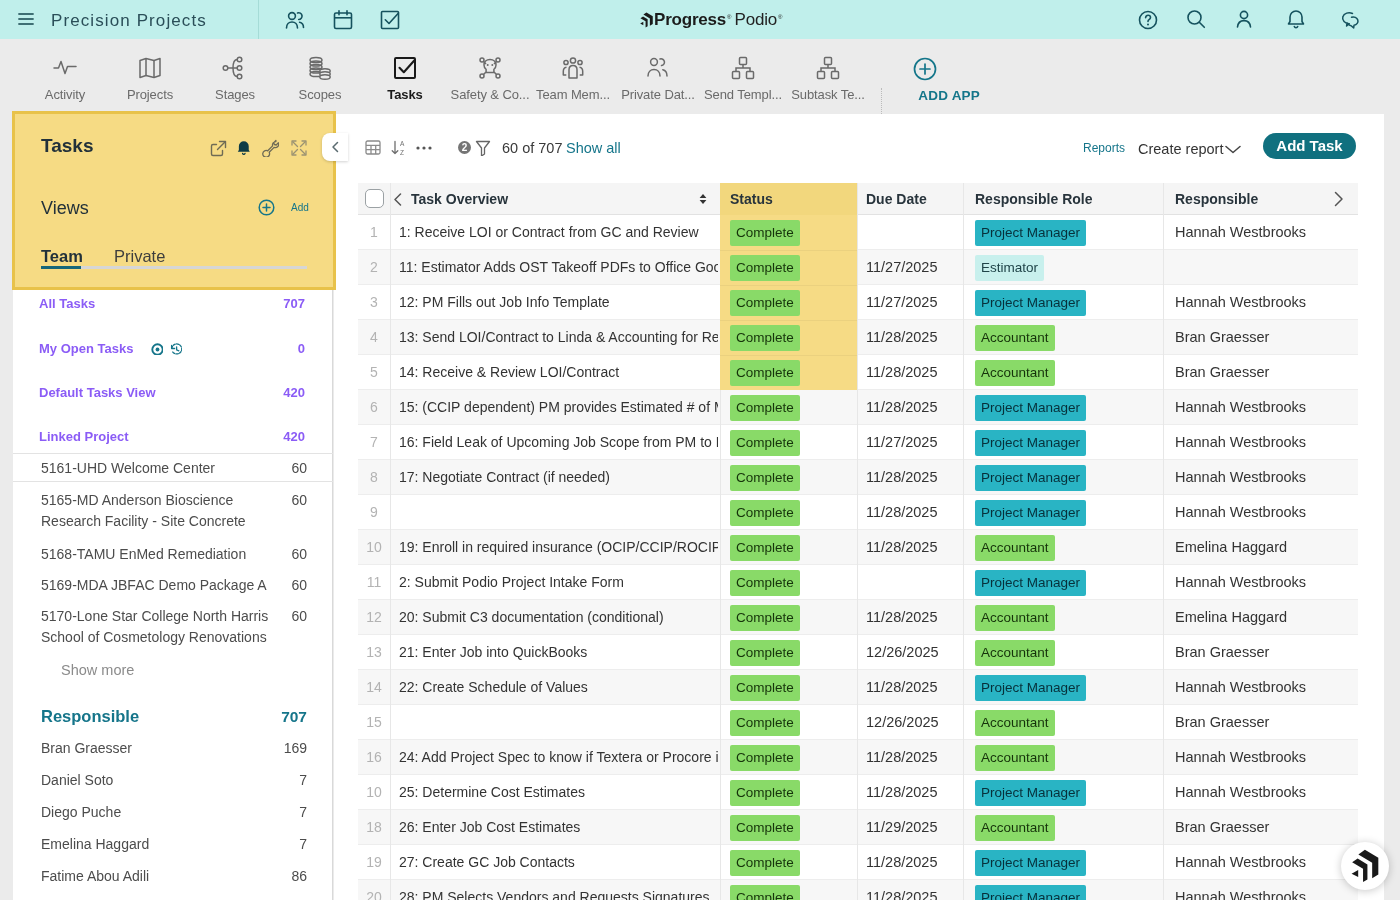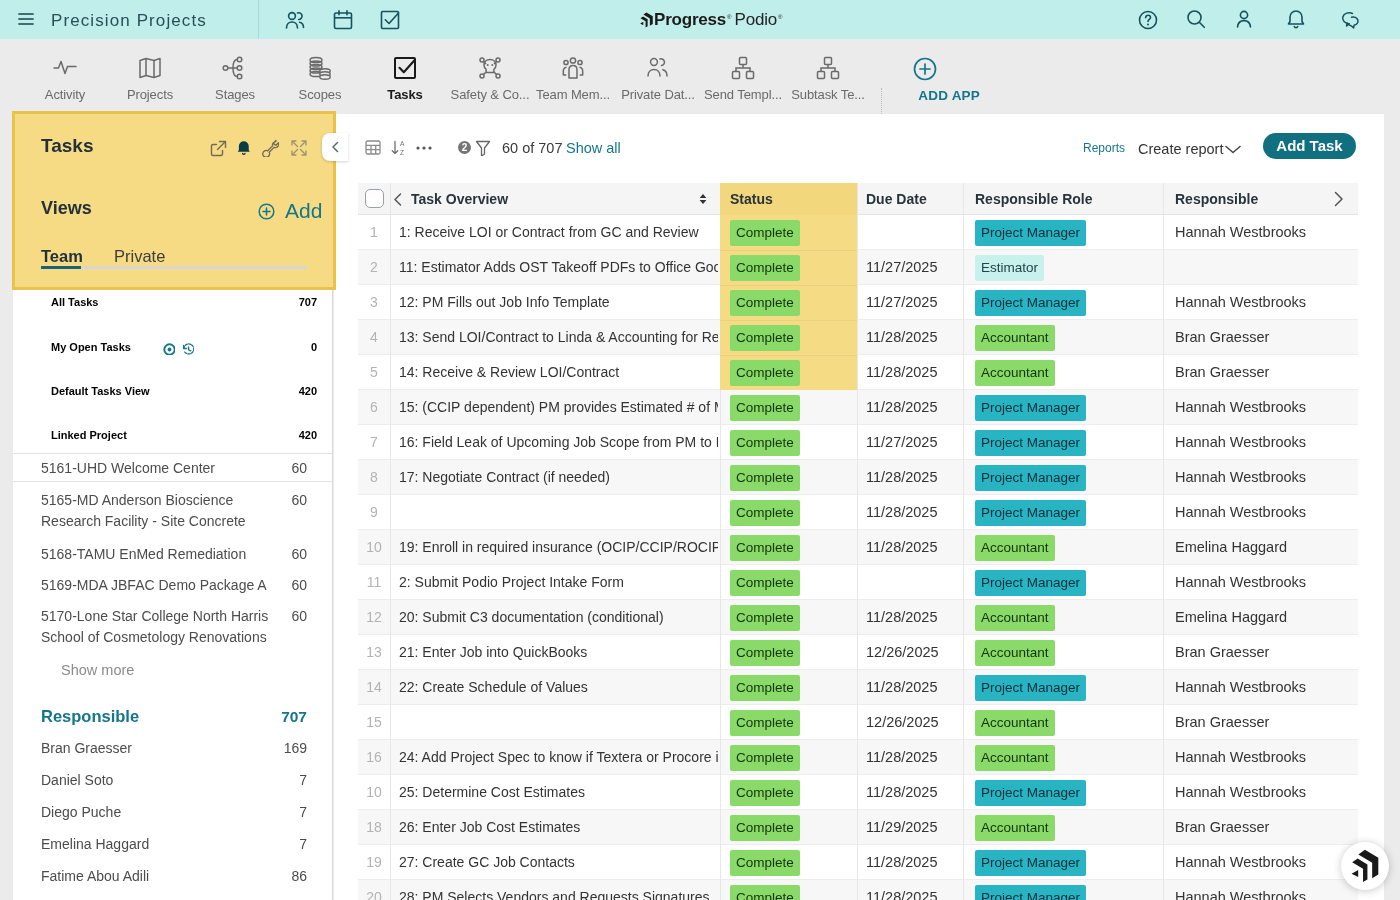--- a/index.html
+++ b/index.html
@@ -19,27 +19,27 @@
 .appitem.sel .lbl{color:#191919}
 #appdiv{position:absolute;left:881px;top:49px;height:56px;border-left:1px dotted #bbb}
 #addapp{position:absolute;left:870px;top:15px;width:110px;text-align:right;color:#14768a}
 #addapp .lbl{font-size:13.5px;margin-top:4px;font-weight:bold;letter-spacing:.2px}
 
 #sidebar{position:absolute;left:13px;top:114px;width:320px;height:786px;background:#fff;border-right:1px solid #d9d9d9}
 #ybox{position:absolute;left:12px;top:111px;width:324px;height:179px;background:#f6db84;border:3px solid #e8c24a;z-index:3}
 #collapse{position:absolute;left:322px;top:133px;width:26px;height:28px;background:#fff;border-radius:8px 0 0 8px;box-shadow:0 1px 3px rgba(0,0,0,.18);z-index:4;display:flex;align-items:center;justify-content:center}
 .sb{position:absolute;z-index:4}
 #sb-title{left:41px;top:135px;font-size:19px;font-weight:bold;color:#22313a}
-#sb-views{left:41px;top:198px;font-size:18px;font-weight:bold;color:#22313a}
-#sb-add{left:258px;top:199px;color:#15758a;font-size:21px;display:flex;align-items:center;gap:10px}
+#sb-views{left:41px;top:198px;font-size:18px;font-weight:normal;color:#22313a}
+#sb-add{left:258px;top:199px;color:#15758a;font-size:10px;display:flex;align-items:center;gap:16px}
 #tab-team{left:41px;top:247px;font-size:16.5px;font-weight:bold;color:#22313a}
 #tab-priv{left:114px;top:247px;font-size:16.5px;color:#3d3d3d}
 #tabline{left:41px;top:266px;width:266px;height:2.5px;background:#d6d6d6}
 #tabline .on{position:absolute;left:0;top:0;width:40px;height:2.5px;background:#15667a}
-.steal{position:absolute;left:51px;width:266px;color:#000000;font-size:11px;font-weight:bold;z-index:2}
+.steal{position:absolute;left:39px;width:266px;color:#8b5cf6;font-size:13px;font-weight:bold;z-index:2}
 .steal .cnt{position:absolute;right:0;top:0;font-weight:bold}
 .sgray{position:absolute;left:41px;width:266px;color:#4c4c4c;font-size:14px;z-index:2;line-height:21px}
 .sgray .gcnt{position:absolute;right:0;top:0}
 .sdiv{position:absolute;left:13px;width:320px;height:1px;background:#e3e3e3;z-index:2}
 #showmore{position:absolute;left:61px;top:662px;color:#8b8b8b;font-size:14.5px;z-index:2}
 #resph{position:absolute;left:41px;top:707px;width:266px;color:#15758a;font-size:16.5px;font-weight:bold;z-index:2}
 #resph .cnt{position:absolute;right:0;top:1px;font-size:15.5px}
 
 #main{position:absolute;left:334px;top:114px;width:1050px;height:786px;background:#fff}
 #fab{position:absolute;left:1341px;top:842px;width:48px;height:48px;border-radius:50%;background:#fff;box-shadow:0 1px 8px rgba(0,0,0,.22);display:flex;align-items:center;justify-content:center;z-index:5}

